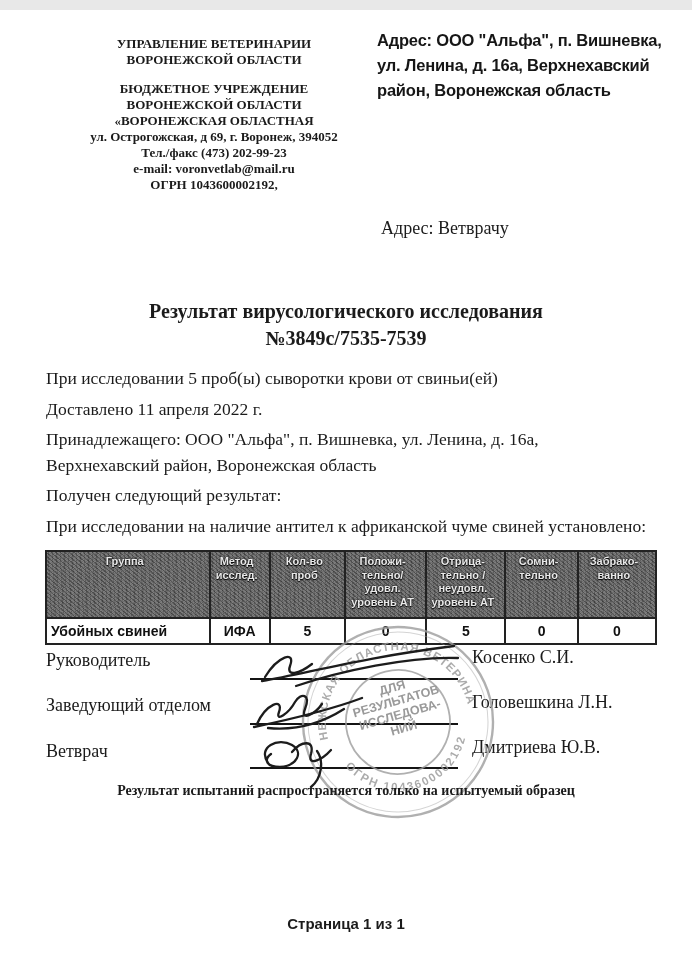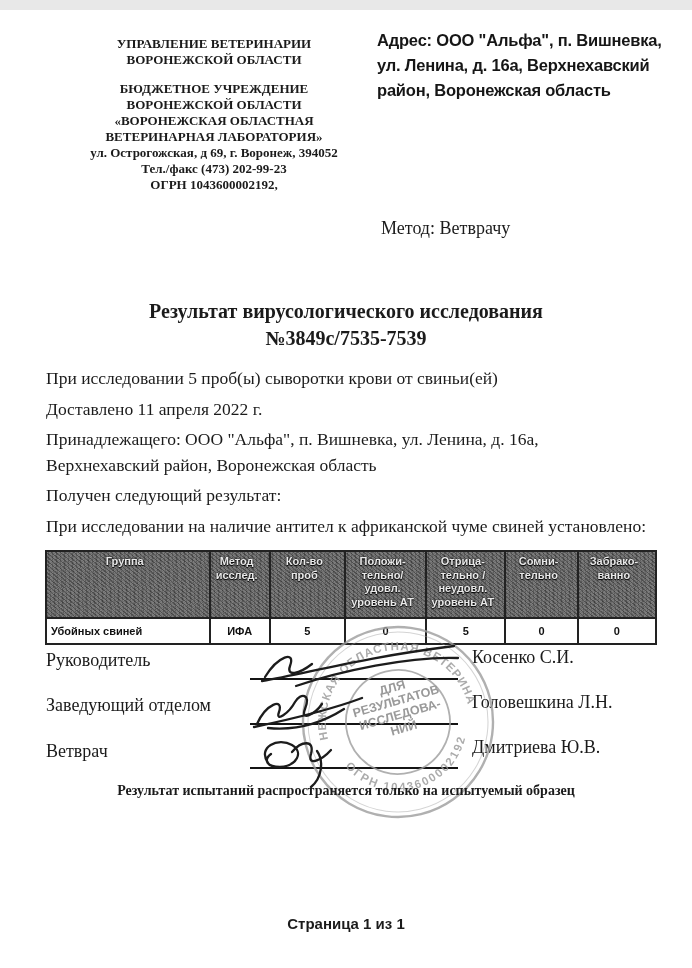--- a/index.html
+++ b/index.html
@@ -48,21 +48,21 @@
     white-space:pre-line; text-align:center;
     border:2px solid #222;
     background-color:#6e6e6e;
     background-image:
       repeating-linear-gradient(41deg, rgba(0,0,0,.30) 0 1px, transparent 1px 3px),
       repeating-linear-gradient(-33deg, rgba(255,255,255,.10) 0 1px, transparent 1px 2px),
       repeating-linear-gradient(87deg, rgba(0,0,0,.18) 0 1px, transparent 1px 4px);
   }
   table.results td {
     height:22px; border:2px solid #222; background:#fff;
-    font-size:11px; font-weight:bold; text-align:center; color:#111;
+    font-size:14px; font-weight:bold; text-align:center; color:#111;
   }
   table.results td.first { text-align:left; padding-left:4px; }
 
   
   .sig-role { position:absolute; left:46px; font-size:18px; }
   .sig-line { position:absolute; left:250px; width:208px; border-bottom:2.5px solid #141414; height:0; }
   .sig-name { position:absolute; left:472px; font-size:18px; }
 
   .footer-note { position:absolute; top:773px; left:0; width:100%; text-align:center; font-weight:bold; font-size:14px; }
   .page-num {
@@ -84,29 +84,29 @@
 
 <div class="page">
 
   <div class="letterhead">
     <div class="lh-line">УПРАВЛЕНИЕ ВЕТЕРИНАРИИ</div>
     <div class="lh-line">ВОРОНЕЖСКОЙ ОБЛАСТИ</div>
     <div class="org-block">
       <div class="lh-line">БЮДЖЕТНОЕ УЧРЕЖДЕНИЕ</div>
       <div class="lh-line">ВОРОНЕЖСКОЙ ОБЛАСТИ</div>
       <div class="lh-line">«ВОРОНЕЖСКАЯ ОБЛАСТНАЯ</div>
-      <div class="lh-line">ВЕТЕРИНАРНАЯ ЛАБОРАТОРИЯ»</div>
       <div class="lh-line">ул. Острогожская, д 69, г. Воронеж, 394052</div>
       <div class="lh-line">Тел./факс  (473) 202-99-23</div>
+      <div class="lh-line">e-mail: voronvetlab@mail.ru</div>
       <div class="lh-line">ОГРН 1043600002192,</div>
     </div>
   </div>
 
   <div class="addr">Адрес: ООО "Альфа", п. Вишневка, ул. Ленина, д. 16а, Верхнехавский район, Воронежская область</div>
-  <div class="to">Метод: Ветврачу</div>
+  <div class="to">Адрес: Ветврачу</div>
 
 
   <div class="title">
     <div>Результат вирусологического исследования</div>
     <div>№3849с/7535-7539</div>
   </div>
 
   <div class="body-text">
     <p>При исследовании 5 проб(ы) сыворотки крови от свиньи(ей)</p>
     <p>Доставлено 11 апреля 2022 г.</p>

